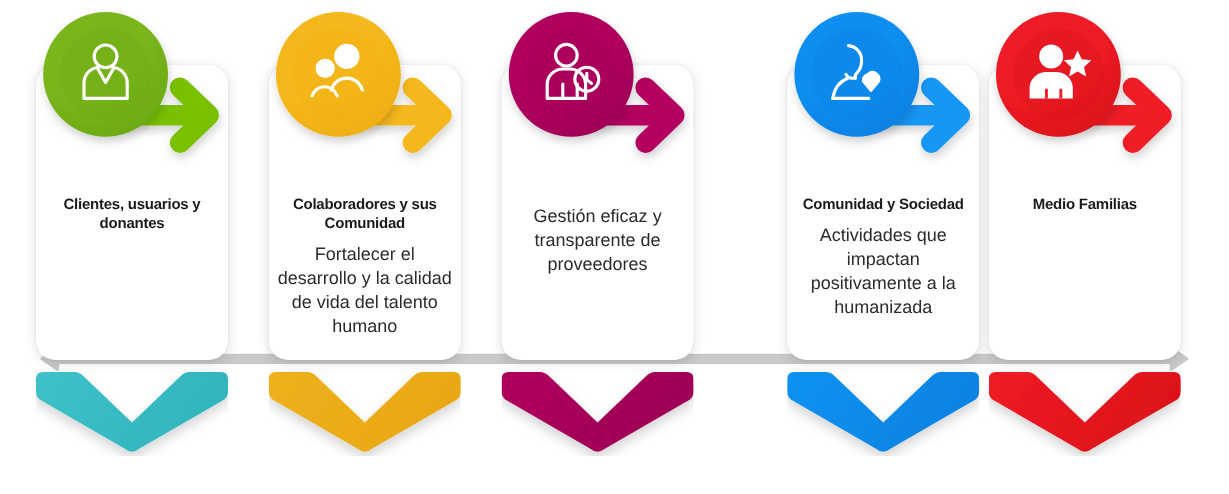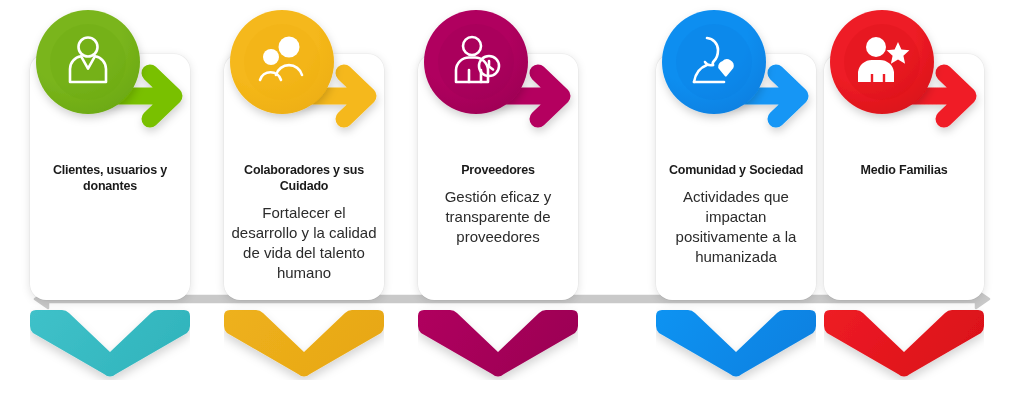--- a/index.html
+++ b/index.html
@@ -124,21 +124,21 @@
         <feDropShadow dx="0" dy="5" stdDeviation="5" flood-color="#000" flood-opacity="0.17"></feDropShadow>
       </filter>
     </defs>
     <path d="M6 4 h26 q4 0 7 3 L80 46 L121 7 q3 -3 7 -3 h26 q6 0 6 6 v10 q0 4 -3 7 L86 68 q-6 5 -12 0
              L3 27 q-3 -3 -3 -7 V10 q0 -6 6 -6 Z" fill="url(#cv1)" filter="url(#cs1)"></path>
   </svg>
     </div>
 
     <div class="card">
       <div class="card-text">
-        <div class="title">Colaboradores y sus Cuidado</div>
+        <div class="title">Colaboradores y sus Comunidad</div>
         <div class="desc">Fortalecer el desarrollo y la calidad de vida del talento humano</div>
       </div>
     </div>
 
     <div class="headgfx">
       
   <svg width="196" height="170" viewBox="0 0 196 170">
     <defs>
       <radialGradient id="rgg1" cx="35%" cy="25%" r="85%">
         <stop offset="0%" stop-color="#f5b81b"></stop>
@@ -189,21 +189,20 @@
         <feDropShadow dx="0" dy="5" stdDeviation="5" flood-color="#000" flood-opacity="0.17"></feDropShadow>
       </filter>
     </defs>
     <path d="M6 4 h26 q4 0 7 3 L80 46 L121 7 q3 -3 7 -3 h26 q6 0 6 6 v10 q0 4 -3 7 L86 68 q-6 5 -12 0
              L3 27 q-3 -3 -3 -7 V10 q0 -6 6 -6 Z" fill="url(#cv2)" filter="url(#cs2)"></path>
   </svg>
     </div>
 
     <div class="card">
       <div class="card-text">
-        <div class="title">Proveedores</div>
         <div class="desc">Gestión eficaz y transparente de proveedores</div>
       </div>
     </div>
 
     <div class="headgfx">
       
   <svg width="196" height="170" viewBox="0 0 196 170">
     <defs>
       <radialGradient id="rgg2" cx="35%" cy="25%" r="85%">
         <stop offset="0%" stop-color="#b0005e"></stop>

